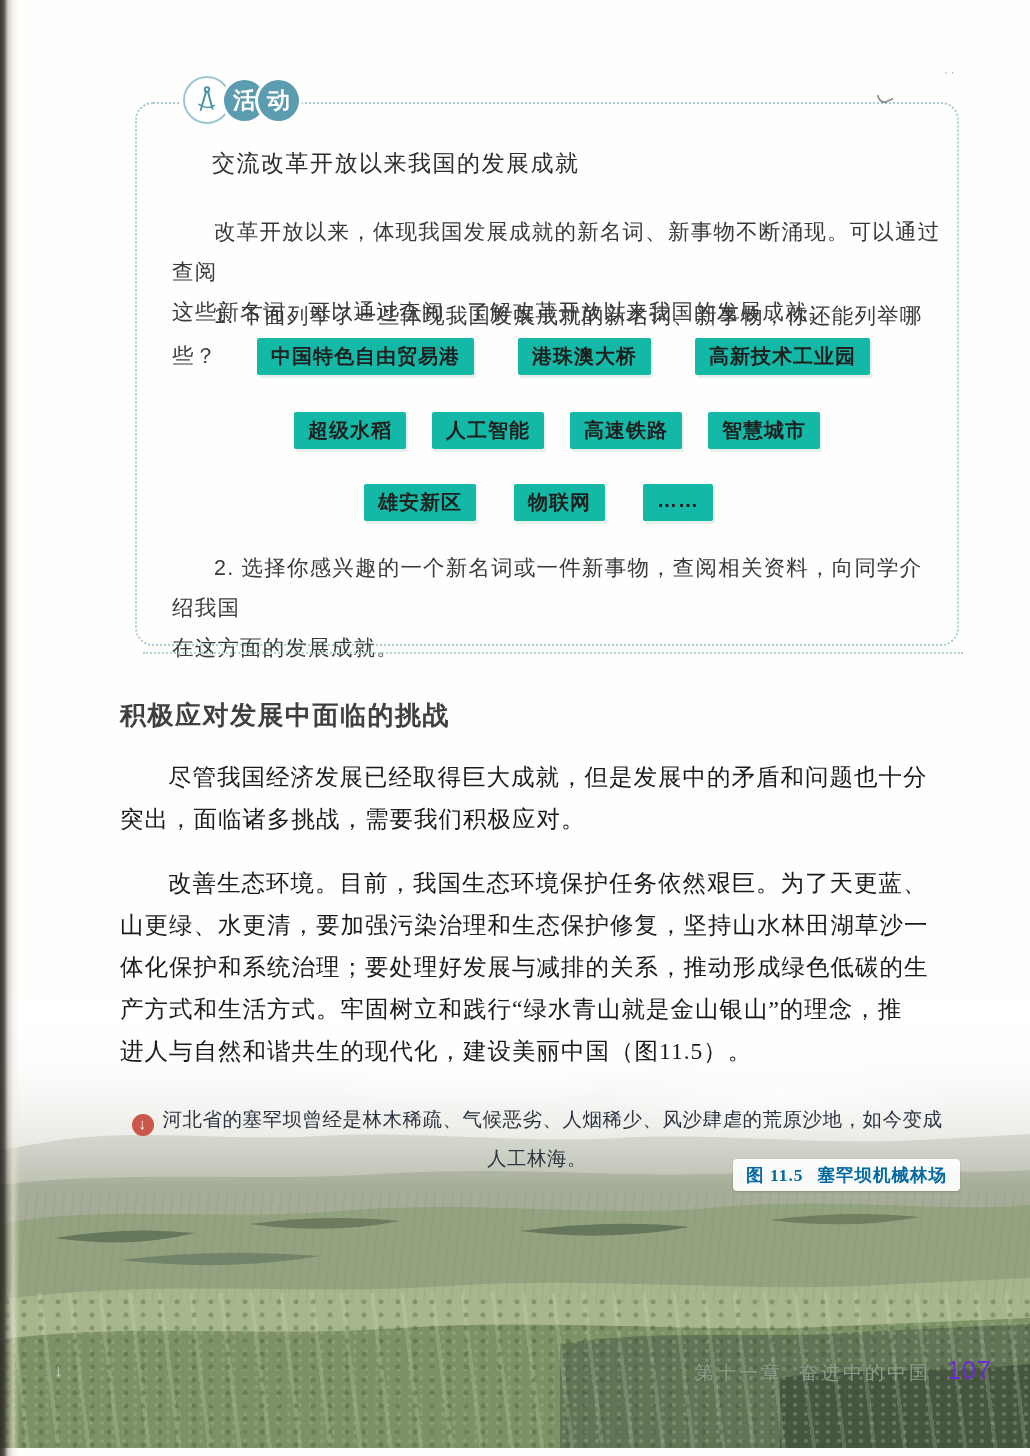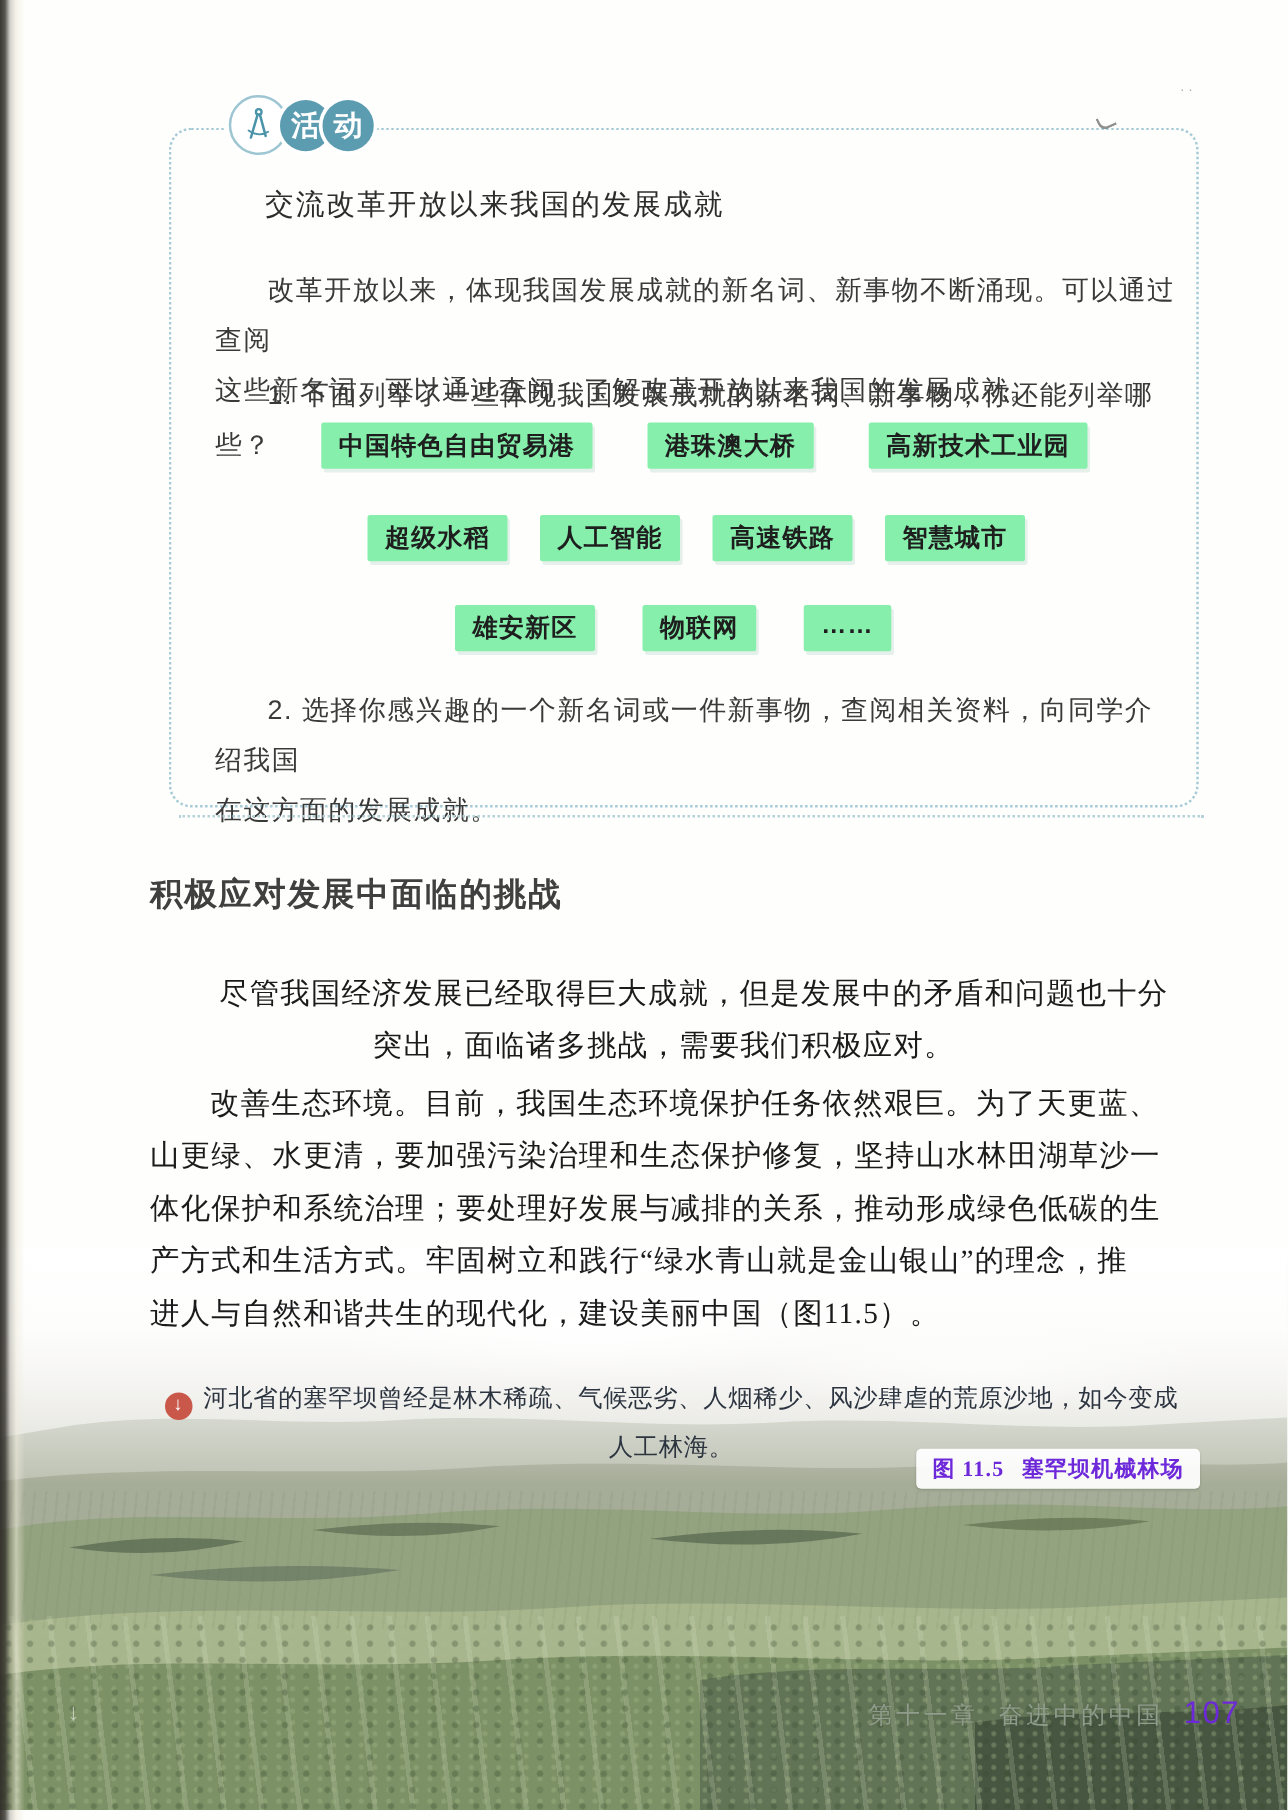--- a/index.html
+++ b/index.html
@@ -34,30 +34,30 @@
   .box-text{position:absolute;left:35px;width:772px;font-size:21.5px;line-height:40px;
     color:#3a3a3a;letter-spacing:1.2px;}
   .bt-intro{top:108px;}
   .bt-item1{top:192px;}
   .bt-item2{top:444px;}
   .indent{text-indent:42px;}
   .tag-row{position:absolute;display:flex;}
   .tag-row1{left:120px;top:234px;gap:44px;}
   .tag-row2{left:157px;top:308px;gap:26px;}
   .tag-row3{left:227px;top:380px;gap:38px;}
-  .tag{background:#86efac;color:#1e1e1e;font-weight:700;font-size:20px;
+  .tag{background:#14b8a6;color:#1e1e1e;font-weight:700;font-size:20px;
     padding:5px 14px;letter-spacing:1px;border-radius:2px;
     box-shadow:2px 3px 0 rgba(210,228,218,.55);}
 
   
   .section-heading{position:absolute;left:120px;top:698px;font-family:"Liberation Serif",serif;
     font-weight:700;font-size:26px;color:#404040;letter-spacing:1.5px;z-index:6;}
   .para{position:absolute;left:120px;width:822px;font-family:"Liberation Serif",serif;
     font-size:23.5px;line-height:42px;color:#1b1b1b;letter-spacing:1px;z-index:6;}
-  .para1{top:774px;text-align:center;}
+  .para1{top:756px;}
   .para2{top:862px;}
   .para .indent{text-indent:48px;}
 
   
   .photo{position:absolute;left:0;top:998px;width:1030px;height:450px;overflow:hidden;z-index:1;
     background:linear-gradient(180deg,#ffffff 0%,#f2f1ed 12%,#e6e5e0 26%,#dbdcd4 38%,#d1d5ca 50%,#c8cec0 60%);}
   .photo svg{position:absolute;left:0;top:0;}
   .cloud{position:absolute;border-radius:50%;}
   .cloud1{left:260px;top:18px;width:420px;height:90px;
     background:radial-gradient(ellipse at center, rgba(255,255,255,.95) 0%, rgba(255,255,255,0) 70%);}
@@ -77,21 +77,21 @@
 
   
   .fig-note{position:absolute;left:120px;top:1100px;width:834px;z-index:6;
     font-family:"Liberation Serif",serif;font-size:19.5px;line-height:39px;
     color:#2c3440;letter-spacing:0.5px;text-align:center;}
   .note-icon{display:inline-flex;width:22px;height:22px;border-radius:50%;background:#c9574a;
     color:#fff;font-size:15px;font-weight:700;align-items:center;justify-content:center;
     margin-right:9px;vertical-align:-3px;}
   .fig-caption{position:absolute;left:733px;top:1159px;z-index:6;
     background:rgba(255,255,255,.93);border-radius:4px;padding:4px 13px;
-    font-family:"Liberation Serif",serif;font-size:17.5px;font-weight:700;color:#6d28d9;
+    font-family:"Liberation Serif",serif;font-size:17.5px;font-weight:700;color:#0369a1;
     letter-spacing:1px;box-shadow:0 1px 2px rgba(60,70,60,.25);}
   .fig-caption .sp{display:inline-block;width:14px;}
   .footer{position:absolute;left:695px;top:1356px;z-index:6;display:flex;align-items:baseline;}
   .footer-chapter{font-family:"Liberation Serif",serif;font-size:19px;letter-spacing:3px;
     color:rgba(150,162,146,.9);text-shadow:0 0 2px rgba(60,75,58,.4);}
   .footer-gap{display:inline-block;width:16px;}
   .footer-page{font-size:25px;color:#6d28d9;margin-left:16px;letter-spacing:1px;
     font-family:"Liberation Sans",sans-serif;}
   .white-arrow{position:absolute;left:54px;top:1360px;color:rgba(255,255,255,.55);
     font-size:19px;z-index:6;}

